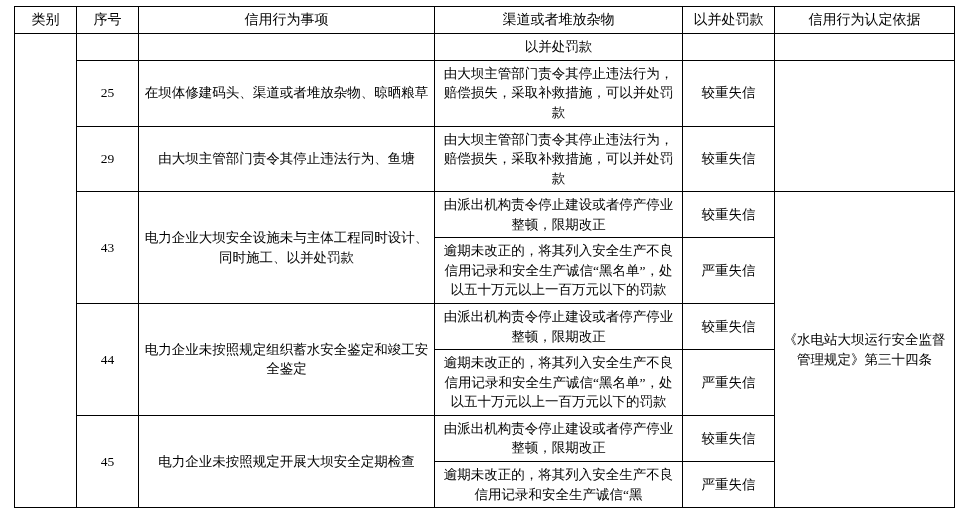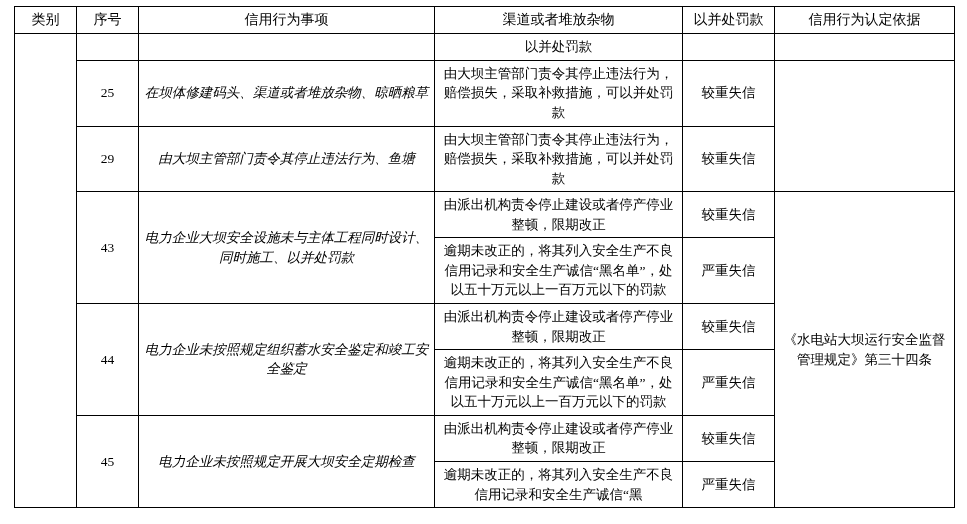--- a/index.html
+++ b/index.html
@@ -44,21 +44,20 @@
   .col-seq   { width: 62px; }
   .col-item  { width: 296px; }
   .col-std   { width: 248px; }
   .col-class { width: 92px; }
   .col-basis { width: 180px; }
 
   td.item-cell {
     text-align: center;
     padding-left: 8px;
     padding-right: 8px;
-    font-style: italic;
   }
   td.std-cell {
     text-align: justify;
     text-align-last: center;
     padding-left: 6px;
     padding-right: 6px;
   }
   td.basis-cell {
     padding-left: 6px;
     padding-right: 6px;

